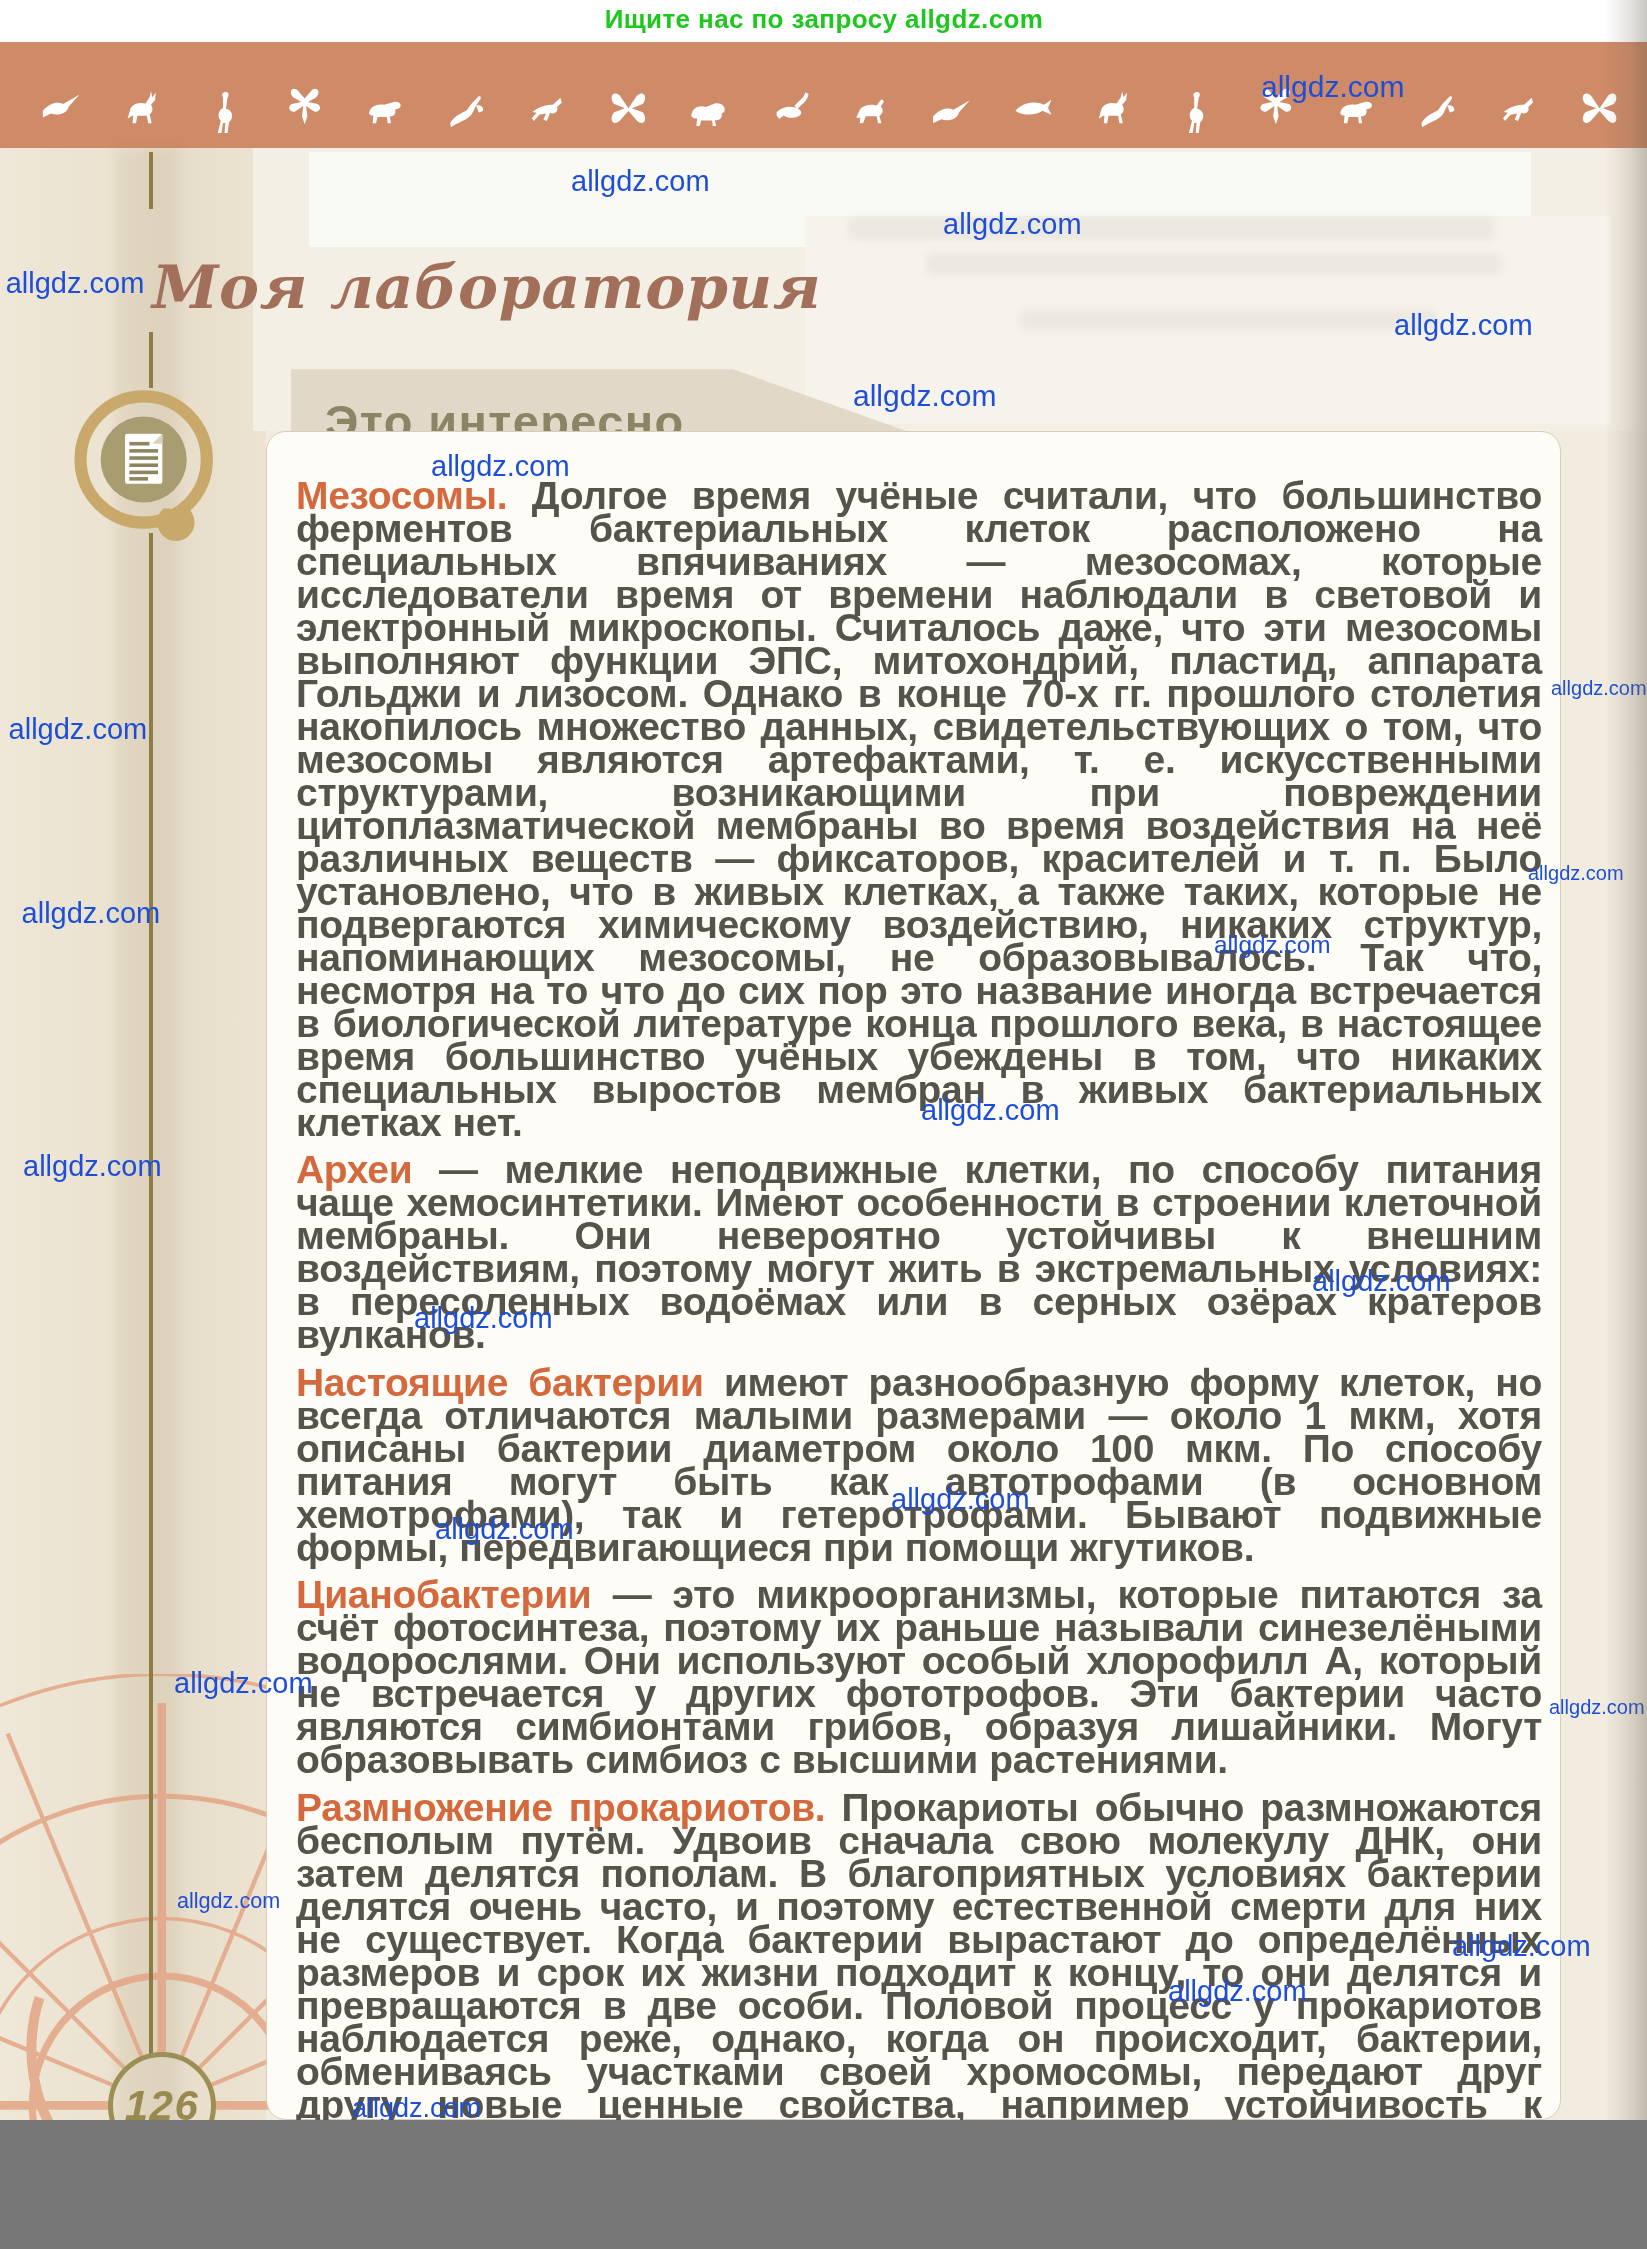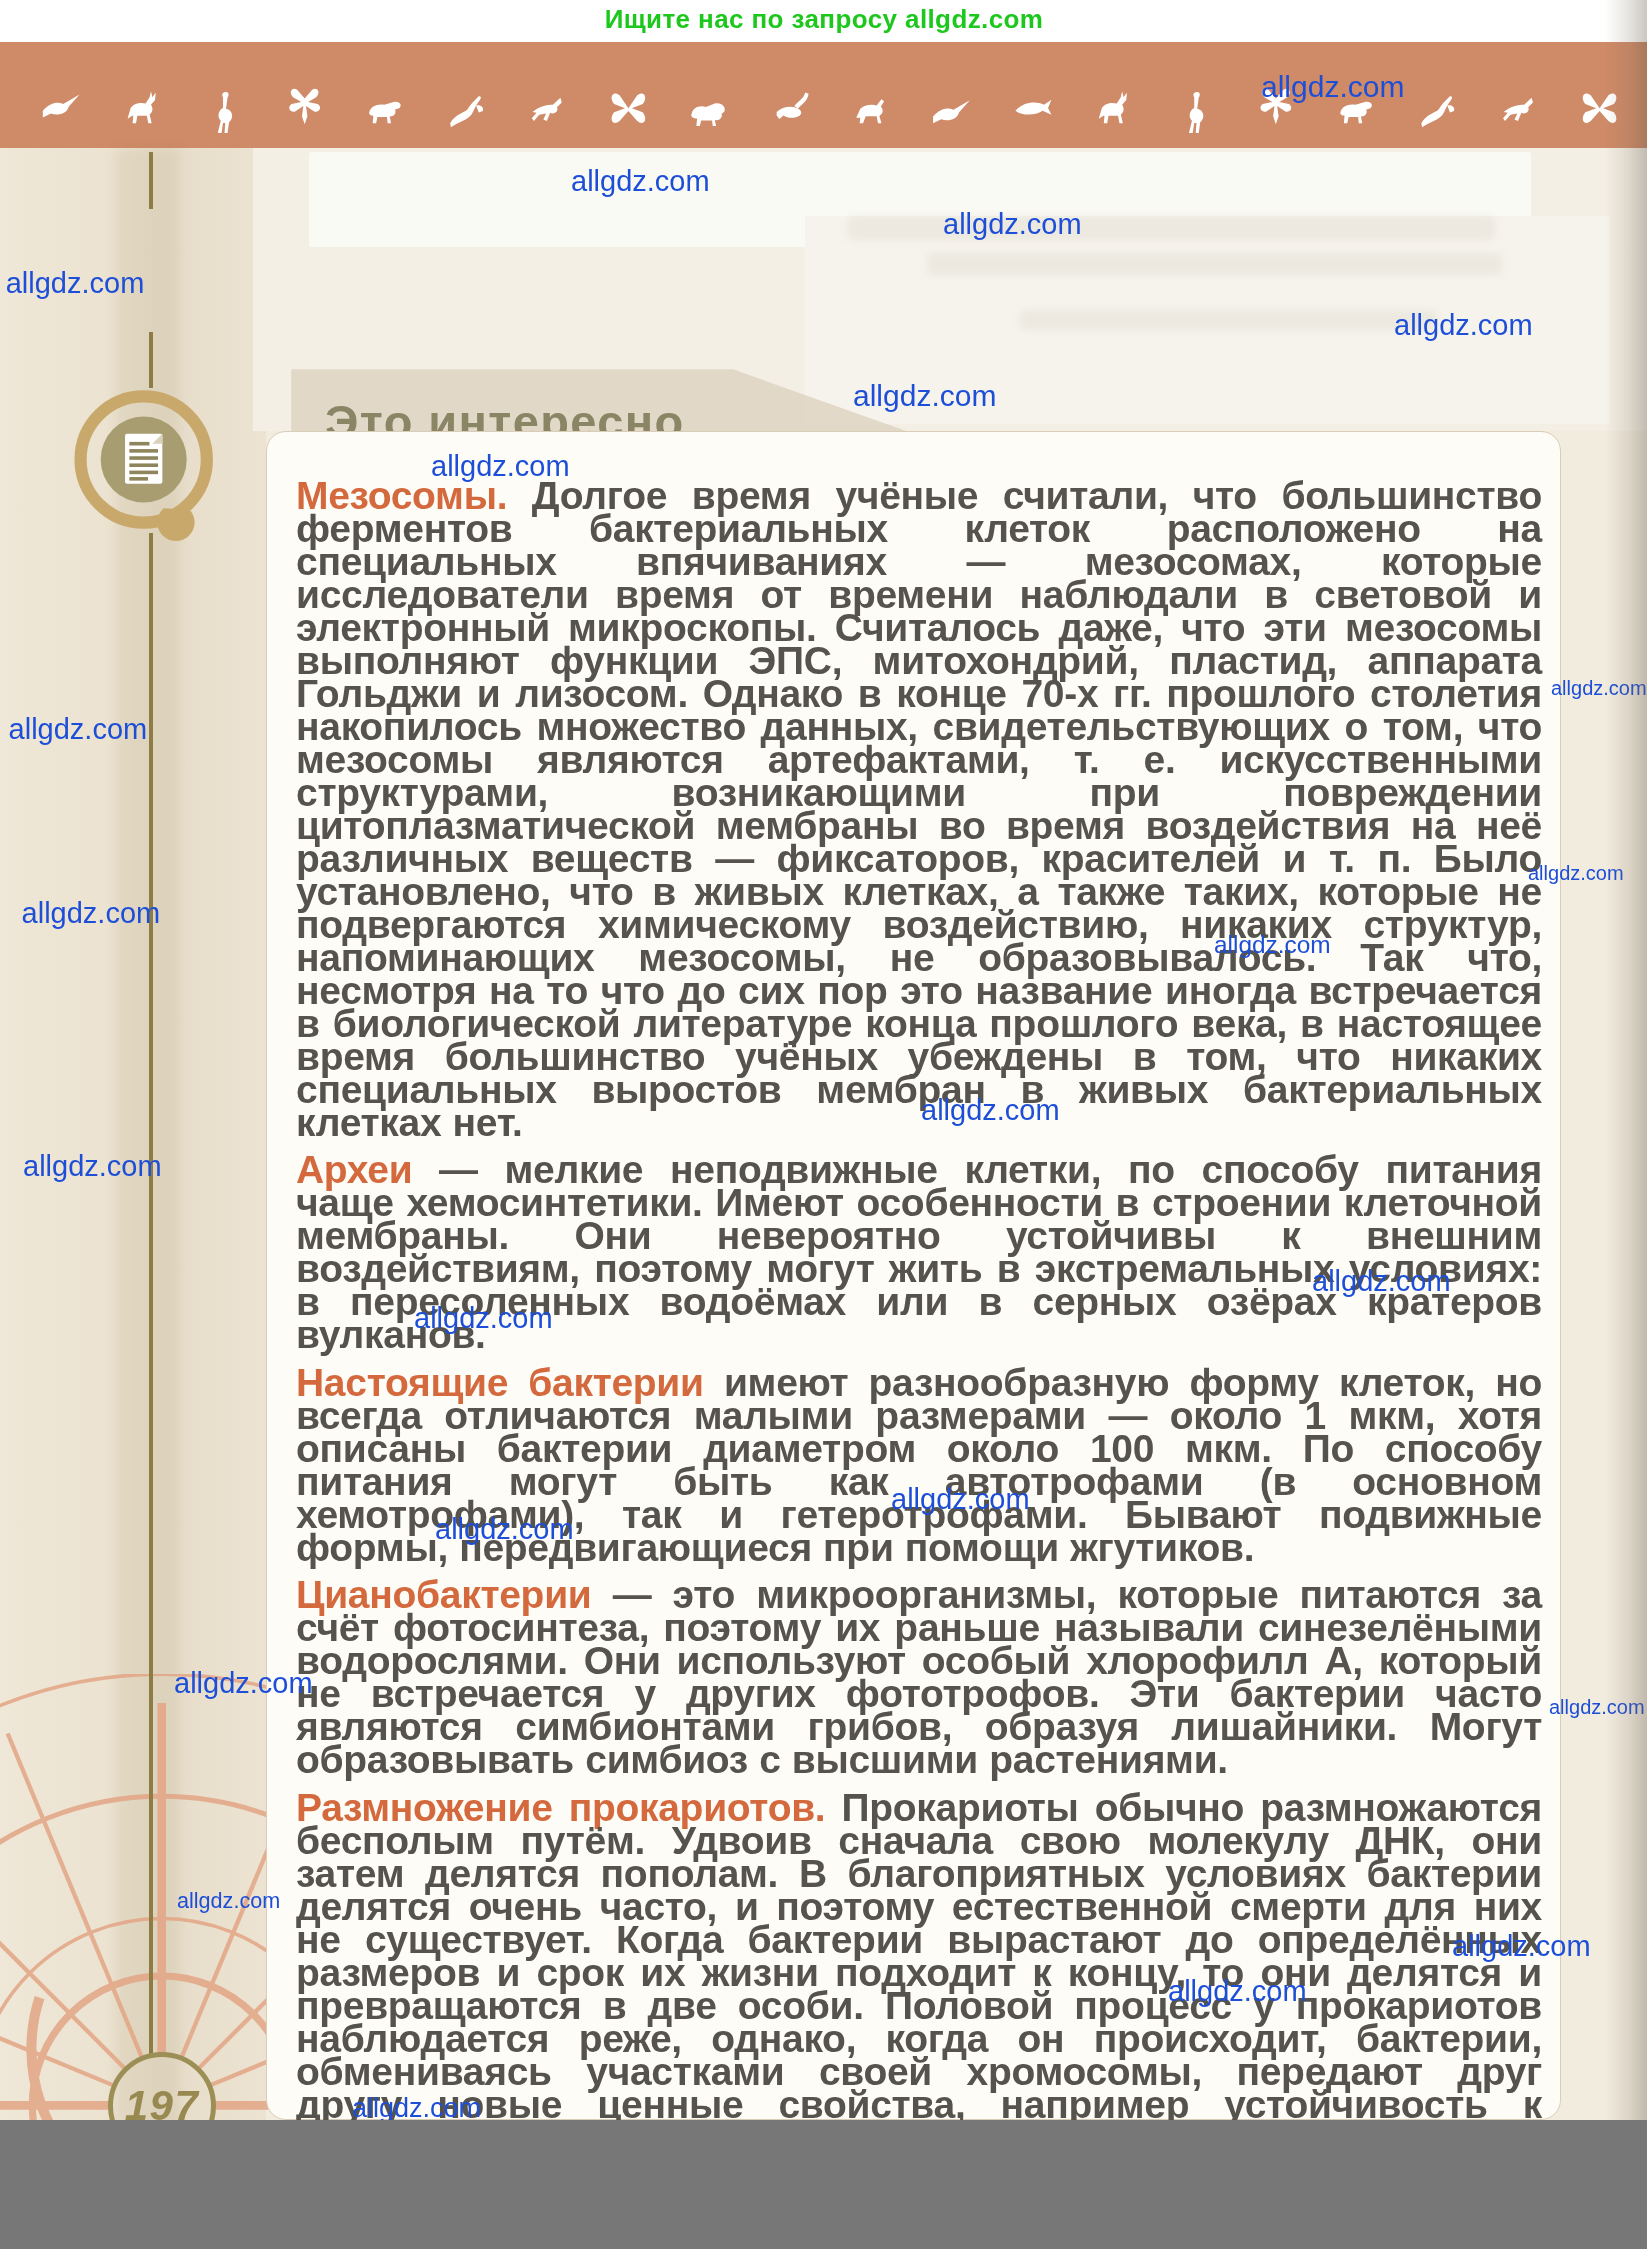--- a/index.html
+++ b/index.html
@@ -181,38 +181,39 @@
           <line x1="84" y1="96" x2="124" y2="96"></line>
           <line x1="84" y1="106" x2="124" y2="106"></line>
           <line x1="84" y1="116" x2="124" y2="116"></line>
           <line x1="84" y1="126" x2="124" y2="126"></line>
           <line x1="84" y1="135" x2="110" y2="135"></line>
         </g>
       </g>
     </svg>
   </div>
 
+  <div class="section-title">Моя лаборатория</div>
 
   <svg class="head-band" viewBox="0 0 2293 3131" width="1648" height="2250">
     <polygon points="405,514 1020,514 1262,600 1400,600 1400,632 405,632" fill="#ddd2c0" opacity="0.8"></polygon>
   </svg>
   <div class="interest-title">Это интересно</div>
 
   <div class="panel"></div>
   <div class="article">
       <p class="para"><span class="lead">Мезосомы.</span> Долгое время учёные считали, что большинство ферментов бактериальных клеток расположено на специальных впячиваниях — мезосомах, которые исследователи время от времени наблюдали в световой и электронный микроскопы. Считалось даже, что эти мезосомы выполняют функции ЭПС, митохондрий, пластид, аппарата Гольджи и лизосом. Однако в конце 70-х гг. прошлого столетия накопилось множество данных, свидетельствующих о том, что мезосомы являются артефактами, т. е. искусственными структурами, возникающими при повреждении цитоплазматической мембраны во время воздействия на неё различных веществ — фиксаторов, красителей и т. п. Было установлено, что в живых клетках, а также таких, которые не подвергаются химическому воздействию, никаких структур, напоминающих мезосомы, не образовывалось. Так что, несмотря на то что до сих пор это название иногда встречается в биологической литературе конца прошлого века, в настоящее время большинство учёных убеждены в том, что никаких специальных выростов мембран в живых бактериальных клетках нет.</p>
       <p class="para"><span class="lead">Археи</span> — мелкие неподвижные клетки, по способу питания чаще хемосинтетики. Имеют особенности в строении клеточной мембраны. Они невероятно устойчивы к внешним воздействиям, поэтому могут жить в экстремальных условиях: в пересоленных водоёмах или в серных озёрах кратеров вулканов.</p>
       <p class="para"><span class="lead">Настоящие бактерии</span> имеют разнообразную форму клеток, но всегда отличаются малыми размерами — около 1 мкм, хотя описаны бактерии диаметром около 100 мкм. По способу питания могут быть как автотрофами (в основном хемотрофами), так и гетеротрофами. Бывают подвижные формы, передвигающиеся при помощи жгутиков.</p>
       <p class="para"><span class="lead">Цианобактерии</span> — это микроорганизмы, которые питаются за счёт фотосинтеза, поэтому их раньше называли синезелёными водорослями. Они используют особый хлорофилл А, который не встречается у других фототрофов. Эти бактерии часто являются симбионтами грибов, образуя лишайники. Могут образовывать симбиоз с высшими растениями.</p>
       <p class="para"><span class="lead">Размножение прокариотов.</span> Прокариоты обычно размножаются бесполым путём. Удвоив сначала свою молекулу ДНК, они затем делятся пополам. В благоприятных условиях бактерии делятся очень часто, и поэтому естественной смерти для них не существует. Когда бактерии вырастают до определённых размеров и срок их жизни подходит к концу, то они делятся и превращаются в две особи. Половой процесс у прокариотов наблюдается реже, однако, когда он происходит, бактерии, обмениваясь участками своей хромосомы, передают друг другу новые ценные свойства, например устойчивость к лекарствам или неблагоприятным условиям. Перенос генетического материала из одной бактерии в другую может происходить различными способами. Найдены бактерии, которые можно использовать для очистки бесценных фресок эпохи Возрождения от выделяющихся из штукатурки солей. Для этого фреску покрывают специальным гелем, содержащим бактерии, и уже через полтора часа к росписи возвращается изначальная яркость.</p>
       <p class="para"><span class="lead">Наши невидимые друзья.</span> Человек — это целое «общежитие» микроорганизмов. В нашем теле обитает примерно 200 видов бактерий, причём представители 80 из них</p>
     </div>
 
   <div class="pagenum">
-    <span>197</span>
+    <span>126</span>
   </div>
 
   <div class="footstrip"></div>
   <div class="footer-promo">allgdz com  //  аллгдз ком  //  аллгдз ком</div>
 
   <div id="wm-layer">
       <div class="wm" style="left: 1261px; top: 70px; font-size: 30px;">allgdz.com</div>
       <div class="wm" style="left: 571px; top: 165px; font-size: 29px;">allgdz.com</div>
       <div class="wm" style="left: 943px; top: 208px; font-size: 29px;">allgdz.com</div>
       <div class="wm" style="left: 5.7px; top: 267px; font-size: 29px;">allgdz.com</div>

